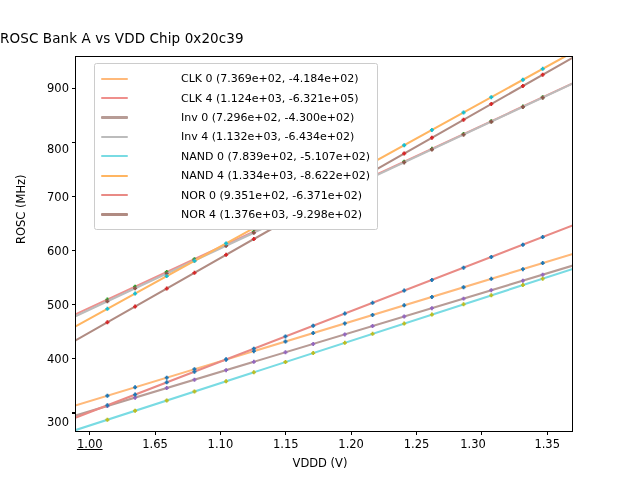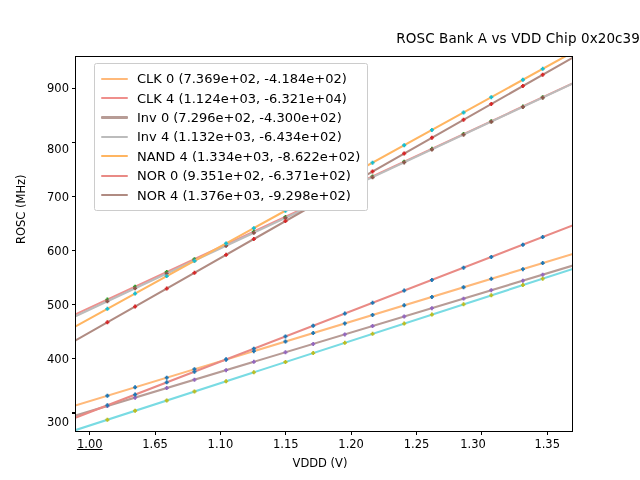--- a/index.html
+++ b/index.html
@@ -1,21 +1,21 @@
 <!DOCTYPE html>
 <html><head>
 <meta charset="utf-8">
 <title>ROSC Bank A vs VDD</title>
 <style>
   html,body{margin:0;padding:0;background:#ffffff;}
   body{width:640px;height:480px;overflow:hidden;
        font-family:"DejaVu Sans","Liberation Sans",sans-serif;color:#000;}
   #fig{position:relative;width:640px;height:480px;background:#fff;}
 
-  #title{position:absolute;left:0;top:30px;width:640px;text-align:right;
+  #title{position:absolute;left:0;top:30px;width:640px;text-align:left;
          font-size:13.5px;color:#000;letter-spacing:0.1px;}
 
   
   #plot{position:absolute;left:75px;top:56px;width:498px;height:376px;
         border:1.1px solid #000;box-sizing:border-box;background:#fff;}
   #svgwrap{position:absolute;left:0;top:0;width:100%;height:100%;}
 
   
   .ytick{position:absolute;right:100%;margin-right:7px;
          transform:translateY(-50%);font-size:11.5px;white-space:nowrap;}
@@ -28,21 +28,21 @@
           transform:rotate(-90deg);transform-origin:0 0;white-space:nowrap;}
   #xlabel{position:absolute;left:0;top:456px;width:640px;text-align:center;
           font-size:11.5px;}
 
   
   #legend{position:absolute;left:18px;top:6px;background:#fff;
           border:0.9px solid #cccccc;border-radius:2.5px;
           padding:5px 7px 5px 6px;box-sizing:border-box;}
   .lrow{display:flex;align-items:center;height:19.4px;}
   .lswatch{width:27px;height:2.3px;margin-right:9px;flex:0 0 27px;border-radius:1px;}
-  .ltext{font-size:13px;white-space:nowrap;color:#000;}
+  .ltext{font-size:11px;white-space:nowrap;color:#000;margin-left:44px;}
 </style>
 </head>
 <body>
 
 <div id="fig">
 
   <div id="title">ROSC Bank A vs VDD Chip 0x20c39</div>
 
   <div id="ylabel">ROSC (MHz)</div>
   <div id="xlabel">VDDD (V)</div>
@@ -237,31 +237,35 @@
         <div class="xtickmark" style="left: 470.655px;"></div>
       </div>
 
     <div id="legend">
         <div class="lrow">
           <span class="lswatch" style="background: rgb(255, 185, 122);"></span>
           <span class="ltext">CLK 0 (7.369e+02, -4.184e+02)</span>
         </div>
         <div class="lrow">
           <span class="lswatch" style="background: rgb(239, 143, 140);"></span>
-          <span class="ltext">CLK 4 (1.124e+03, -6.321e+04)</span>
+          <span class="ltext">CLK 4 (1.124e+03, -6.321e+05)</span>
         </div>
         <div class="lrow">
           <span class="lswatch" style="background: rgb(183, 156, 150);"></span>
           <span class="ltext">Inv 0 (7.296e+02, -4.300e+02)</span>
         </div>
         <div class="lrow">
           <span class="lswatch" style="background: rgb(188, 188, 188);"></span>
           <span class="ltext">Inv 4 (1.132e+03, -6.434e+02)</span>
         </div>
         <div class="lrow">
+          <span class="lswatch" style="background: rgb(121, 219, 227);"></span>
+          <span class="ltext">NAND 0 (7.839e+02, -5.107e+02)</span>
+        </div>
+        <div class="lrow">
           <span class="lswatch" style="background: rgb(255, 181, 97);"></span>
           <span class="ltext">NAND 4 (1.334e+03, -8.622e+02)</span>
         </div>
         <div class="lrow">
           <span class="lswatch" style="background: rgb(233, 138, 133);"></span>
           <span class="ltext">NOR 0 (9.351e+02, -6.371e+02)</span>
         </div>
         <div class="lrow">
           <span class="lswatch" style="background: rgb(176, 139, 130);"></span>
           <span class="ltext">NOR 4 (1.376e+03, -9.298e+02)</span>

